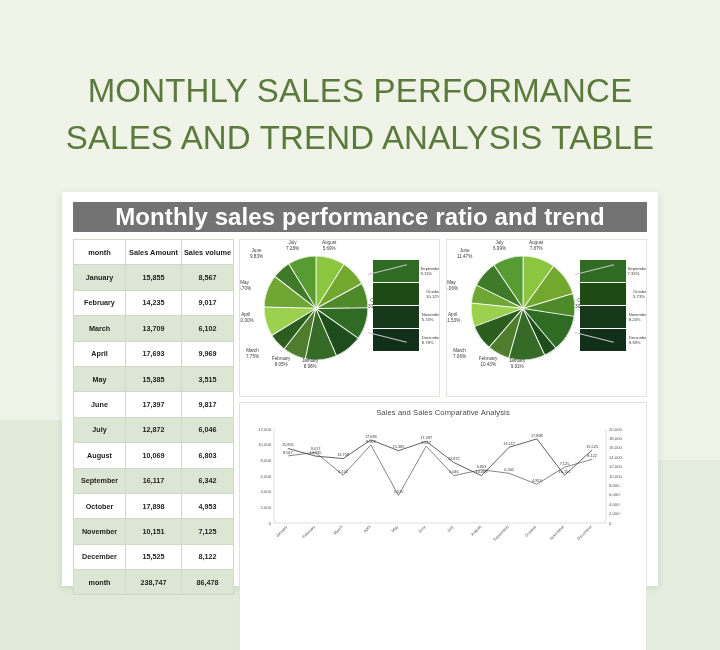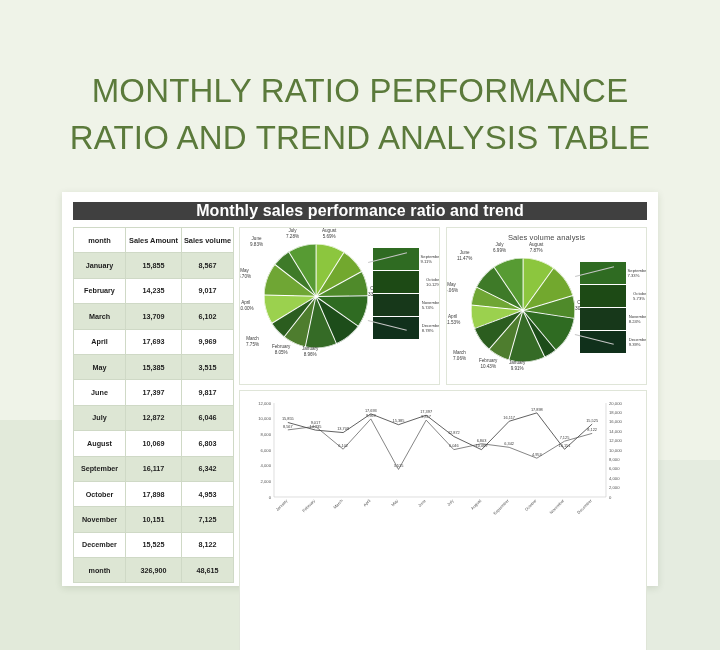--- a/index.html
+++ b/index.html
@@ -30,23 +30,23 @@
 
   .card {
     position: absolute; left: 62px; top: 192px;
     width: 596px; height: 394px;
     background: #ffffff;
     box-shadow: 0 2px 7px rgba(40,60,20,.13);
     padding: 10px 11px 11px 11px;
   }
 
   .banner {
-    height: 18px; background: #404040;
+    height: 30px; background: #737373;
     display: flex; align-items: center; justify-content: center;
-    color: #fff; font-weight: bold; font-size: 16px;
+    color: #fff; font-weight: bold; font-size: 24px;
     letter-spacing: .1px;
     margin-bottom: 7px;
   }
 
   .body-row { display: flex; gap: 6px; height: 432px; }
 
   
   .tbl-wrap { width: 160px; flex: none; }
   table.sales { width: 100%; border-collapse: collapse; table-layout: fixed; }
   table.sales th, table.sales td {
@@ -116,22 +116,22 @@
 </style>
 </head>
 <body>
 
 <div id="root">
 
   <div class="bg-blob"></div>
   <div class="bg-blob2"></div>
 
   <div class="page-title">
-    <span>MONTHLY RATIO PERFORMANCE</span>
-    <span>RATIO AND TREND ANALYSIS TABLE</span>
+    <span>MONTHLY SALES PERFORMANCE</span>
+    <span>SALES AND TREND ANALYSIS TABLE</span>
   </div>
 
   <div class="card">
 
     <div class="banner">Monthly sales performance ratio and trend</div>
 
     <div class="body-row">
 
       <div class="tbl-wrap">
         <table class="sales">
@@ -203,22 +203,22 @@
                 <td>10,151</td>
                 <td>7,125</td>
               </tr>
               <tr>
                 <td>December</td>
                 <td>15,525</td>
                 <td>8,122</td>
               </tr>
               <tr class="tot">
                 <td>month</td>
-                <td>326,900</td>
-                <td>48,615</td>
+                <td>238,747</td>
+                <td>86,478</td>
               </tr>
             </tbody>
         </table>
       </div>
 
       <div class="right-pane">
 
         <div class="charts-top">
 
           <div class="pie-box">
@@ -258,21 +258,20 @@
                   <div class="bar-seg" style="background: rgb(16, 48, 27);">
                     <span class="seg-lbl">December<br>8.78%</span>
                   </div>
                 </div>
                 <div class="leader" style="left: 128px; top: 34px; width: 40px; transform-origin: 0px 0px; transform: rotate(-14deg);"></div>
                 <div class="leader" style="left: 128px; top: 92px; width: 40px; transform-origin: 0px 0px; transform: rotate(14deg);"></div>
               </div>
           </div>
 
           <div class="pie-box">
-            <div class="chart-title">Sales volume analysis</div>
             <div class="pie-stage" id="pie-stage-1">
                 <div class="pie" style="background: conic-gradient(rgb(140, 198, 62) 0%, rgb(140, 198, 62) 9.918%, rgb(114, 168, 46) 9.918%, rgb(114, 168, 46) 20.357%, rgb(79, 138, 42) 20.357%, rgb(79, 138, 42) 27.421%, rgb(47, 107, 34) 27.421%, rgb(47, 107, 34) 38.962%, rgb(29, 77, 26) 38.962%, rgb(29, 77, 26) 43.032%, rgb(53, 107, 38) 43.032%, rgb(53, 107, 38) 54.397%, rgb(78, 125, 46) 54.397%, rgb(78, 125, 46) 61.396%, rgb(43, 93, 31) 61.396%, rgb(43, 93, 31) 69.272%, rgb(155, 209, 78) 69.272%, rgb(155, 209, 78) 76.614%, rgb(111, 166, 52) 76.614%, rgb(111, 166, 52) 82.349%, rgb(62, 122, 40) 82.349%, rgb(62, 122, 40) 90.597%, rgb(87, 155, 51) 90.597%, rgb(87, 155, 51) 100%); box-shadow: rgb(255, 255, 255) 0px 0px 0px 0.6px inset;"></div>
                 <div style="position: absolute; left: 76px; top: 68px; width: 52px; height: 0.8px; background: rgb(255, 255, 255); transform-origin: 0px 50%; transform: rotate(-90deg);"></div>
                 <div style="position: absolute; left: 76px; top: 68px; width: 52px; height: 0.8px; background: rgb(255, 255, 255); transform-origin: 0px 50%; transform: rotate(-54.2951deg);"></div>
                 <div style="position: absolute; left: 76px; top: 68px; width: 52px; height: 0.8px; background: rgb(255, 255, 255); transform-origin: 0px 50%; transform: rotate(-16.7147deg);"></div>
                 <div style="position: absolute; left: 76px; top: 68px; width: 52px; height: 0.8px; background: rgb(255, 255, 255); transform-origin: 0px 50%; transform: rotate(8.7168deg);"></div>
                 <div style="position: absolute; left: 76px; top: 68px; width: 52px; height: 0.8px; background: rgb(255, 255, 255); transform-origin: 0px 50%; transform: rotate(50.2649deg);"></div>
                 <div style="position: absolute; left: 76px; top: 68px; width: 52px; height: 0.8px; background: rgb(255, 255, 255); transform-origin: 0px 50%; transform: rotate(64.9144deg);"></div>
                 <div style="position: absolute; left: 76px; top: 68px; width: 52px; height: 0.8px; background: rgb(255, 255, 255); transform-origin: 0px 50%; transform: rotate(105.829deg);"></div>
                 <div style="position: absolute; left: 76px; top: 68px; width: 52px; height: 0.8px; background: rgb(255, 255, 255); transform-origin: 0px 50%; transform: rotate(131.027deg);"></div>
@@ -304,20 +303,21 @@
                   </div>
                 </div>
                 <div class="leader" style="left: 128px; top: 34px; width: 40px; transform-origin: 0px 0px; transform: rotate(-14deg);"></div>
                 <div class="leader" style="left: 128px; top: 92px; width: 40px; transform-origin: 0px 0px; transform: rotate(14deg);"></div>
               </div>
           </div>
 
         </div>
 
         <div class="line-box">
+          <div class="chart-title">Sales and Sales Comparative Analysis</div>
           <div class="line-stage" id="line-stage"><svg width="406" height="152">
                 <path d="M34,12V106" stroke="#d0d0d0" fill="none" stroke-width=".7"></path>
                 <path d="M366,12V106" stroke="#d0d0d0" fill="none" stroke-width=".7"></path>
                 <path d="M34,106H366" stroke="#d0d0d0" fill="none" stroke-width=".7"></path>
                 <text x="31" y="107.5" font-size="4.2" fill="#555" text-anchor="end" font-family="&quot;Liberation Sans&quot;, sans-serif">0</text>
                 <text x="31" y="91.83333333333333" font-size="4.2" fill="#555" text-anchor="end" font-family="&quot;Liberation Sans&quot;, sans-serif">2,000</text>
                 <text x="31" y="76.16666666666667" font-size="4.2" fill="#555" text-anchor="end" font-family="&quot;Liberation Sans&quot;, sans-serif">4,000</text>
                 <text x="31" y="60.5" font-size="4.2" fill="#555" text-anchor="end" font-family="&quot;Liberation Sans&quot;, sans-serif">6,000</text>
                 <text x="31" y="44.833333333333336" font-size="4.2" fill="#555" text-anchor="end" font-family="&quot;Liberation Sans&quot;, sans-serif">8,000</text>
                 <text x="31" y="29.166666666666657" font-size="4.2" fill="#555" text-anchor="end" font-family="&quot;Liberation Sans&quot;, sans-serif">10,000</text>

